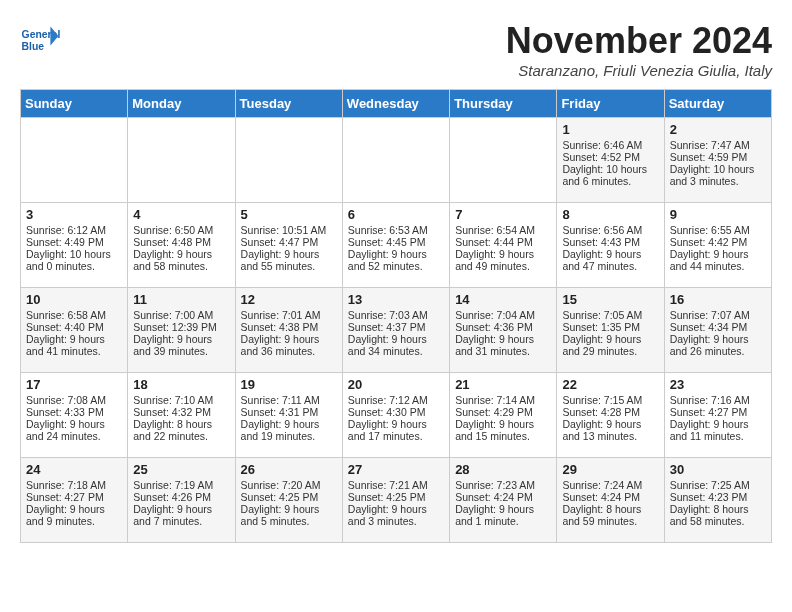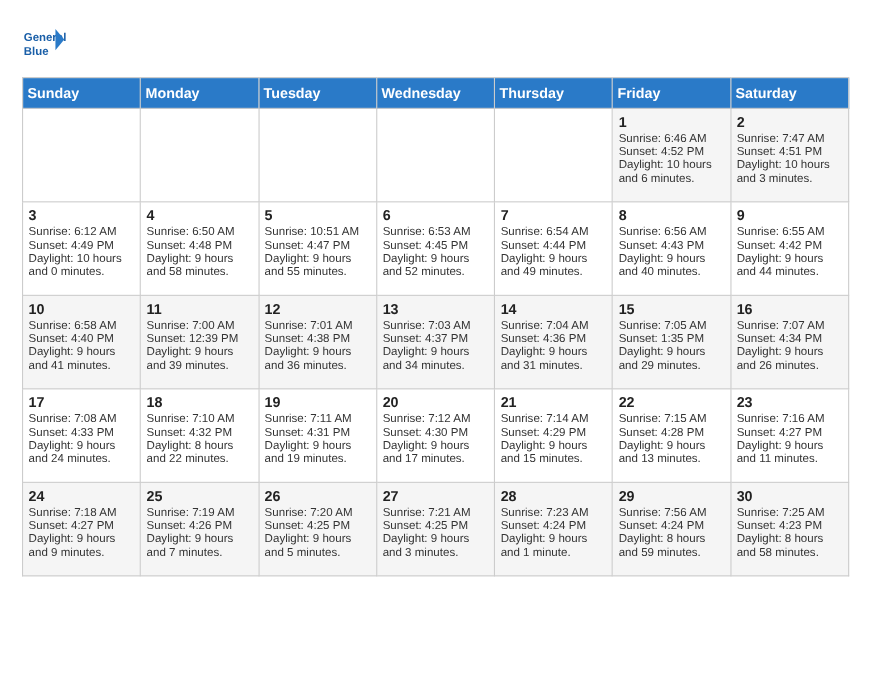--- a/index.html
+++ b/index.html
@@ -82,20 +82,24 @@
 </head>
 <body>
 
 <div class="header-area">
   <div class="logo">
     <svg class="logo-icon" viewBox="0 0 50 50" xmlns="http://www.w3.org/2000/svg">
       <text x="2" y="22" font-size="13" font-weight="bold" fill="#1a5fa8" font-family="Arial">General</text>
       <text x="2" y="38" font-size="13" font-weight="bold" fill="#1a5fa8" font-family="Arial">Blue</text>
       <polygon points="38,8 48,20 38,32" fill="#2a7ac8"></polygon>
     </svg>
+  </div>
+  <div class="title-area">
+    <div class="month-title">November 2024</div>
+    <div class="location">Staranzano, Friuli Venezia Giulia, Italy</div>
   </div>
 </div>
 
 <table>
   <thead>
     <tr id="days-header">
     <th>Sunday</th>
         <th>Monday</th>
         <th>Tuesday</th>
         <th>Wednesday</th>
@@ -113,21 +117,21 @@
         <td class="empty-cell"></td>
         <td>
           <span class="day-num">1</span>
           <div>Sunrise: 6:46 AM</div>
           <div>Sunset: 4:52 PM</div>
           <div>Daylight: 10 hours and 6 minutes.</div>
         </td>
         <td>
           <span class="day-num">2</span>
           <div>Sunrise: 7:47 AM</div>
-          <div>Sunset: 4:51 PM</div>
+          <div>Sunset: 4:59 PM</div>
           <div>Daylight: 10 hours and 3 minutes.</div>
         </td>
       </tr>
       <tr>
         <td>
           <span class="day-num">3</span>
           <div>Sunrise: 6:12 AM</div>
           <div>Sunset: 4:49 PM</div>
           <div>Daylight: 10 hours and 0 minutes.</div>
         </td>
@@ -152,21 +156,21 @@
         <td>
           <span class="day-num">7</span>
           <div>Sunrise: 6:54 AM</div>
           <div>Sunset: 4:44 PM</div>
           <div>Daylight: 9 hours and 49 minutes.</div>
         </td>
         <td>
           <span class="day-num">8</span>
           <div>Sunrise: 6:56 AM</div>
           <div>Sunset: 4:43 PM</div>
-          <div>Daylight: 9 hours and 40 minutes.</div>
+          <div>Daylight: 9 hours and 47 minutes.</div>
         </td>
         <td>
           <span class="day-num">9</span>
           <div>Sunrise: 6:55 AM</div>
           <div>Sunset: 4:42 PM</div>
           <div>Daylight: 9 hours and 44 minutes.</div>
         </td>
       </tr>
       <tr>
         <td>
@@ -282,21 +286,21 @@
           <div>Daylight: 9 hours and 3 minutes.</div>
         </td>
         <td>
           <span class="day-num">28</span>
           <div>Sunrise: 7:23 AM</div>
           <div>Sunset: 4:24 PM</div>
           <div>Daylight: 9 hours and 1 minute.</div>
         </td>
         <td>
           <span class="day-num">29</span>
-          <div>Sunrise: 7:56 AM</div>
+          <div>Sunrise: 7:24 AM</div>
           <div>Sunset: 4:24 PM</div>
           <div>Daylight: 8 hours and 59 minutes.</div>
         </td>
         <td>
           <span class="day-num">30</span>
           <div>Sunrise: 7:25 AM</div>
           <div>Sunset: 4:23 PM</div>
           <div>Daylight: 8 hours and 58 minutes.</div>
         </td>
       </tr>

